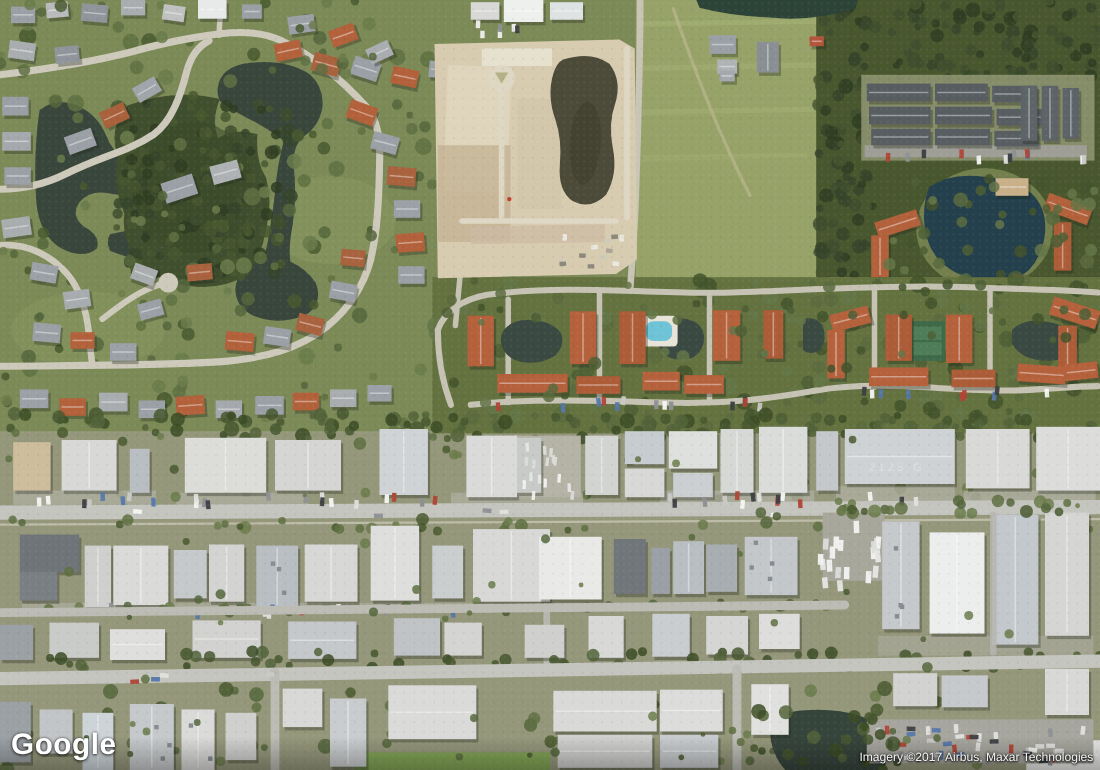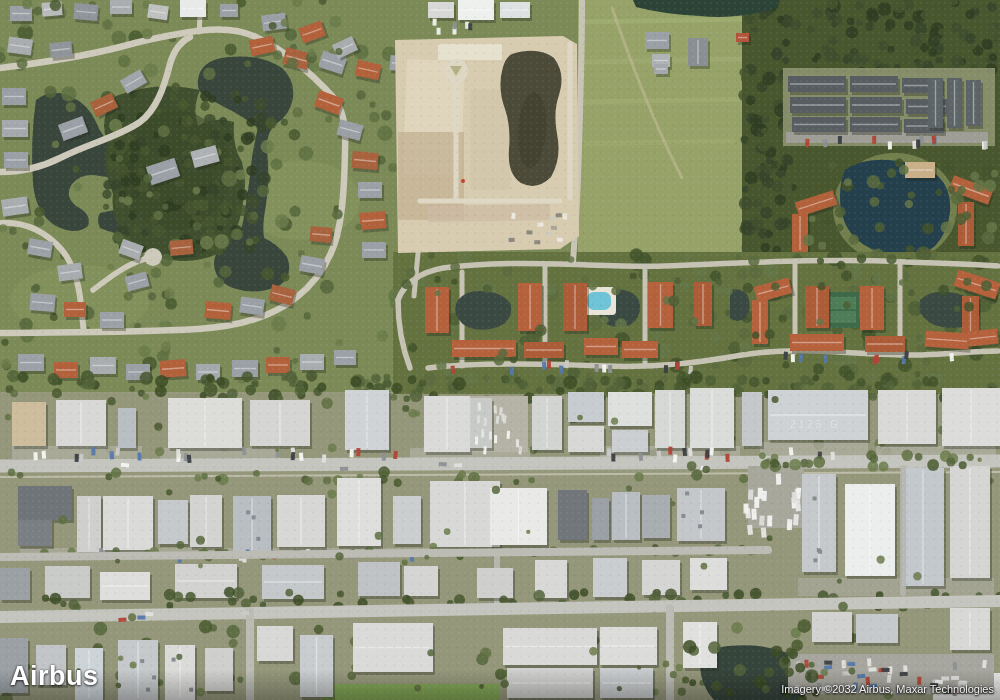--- a/index.html
+++ b/index.html
@@ -2258,15 +2258,15 @@
         <circle cx="851.8703929148614" cy="671.0192645275965" r="3.4285598574206233" fill="#55663c" opacity="0.85"></circle>
         <circle cx="397.6985546760261" cy="482.7392706023529" r="4.1560078705661" fill="#49592f" opacity="0.85"></circle>
         <circle cx="580.0376071128994" cy="417.52669669967145" r="2.7664521902333945" fill="#5f7042" opacity="0.85"></circle>
         <circle cx="132.15671526268125" cy="617.3187546273693" r="4.053391672903672" fill="#5f7042" opacity="0.85"></circle>
         <circle cx="691.6430776473135" cy="466.0043212659657" r="4.878199260449037" fill="#55663c" opacity="0.85"></circle>
         <circle cx="118.36620303802192" cy="685.5502832289785" r="2.751878110691905" fill="#49592f" opacity="0.85"></circle>
       </g>
     </svg>
   <div class="noise"></div>
   <div class="bottom-shade"></div>
-  <div class="logo">Airbus</div>
-  <div class="attr">Imagery ©2032 Airbus, Maxar Technologies</div>
+  <div class="logo">Google</div>
+  <div class="attr">Imagery ©2017 Airbus, Maxar Technologies</div>
 </div>
 
 </body></html>

